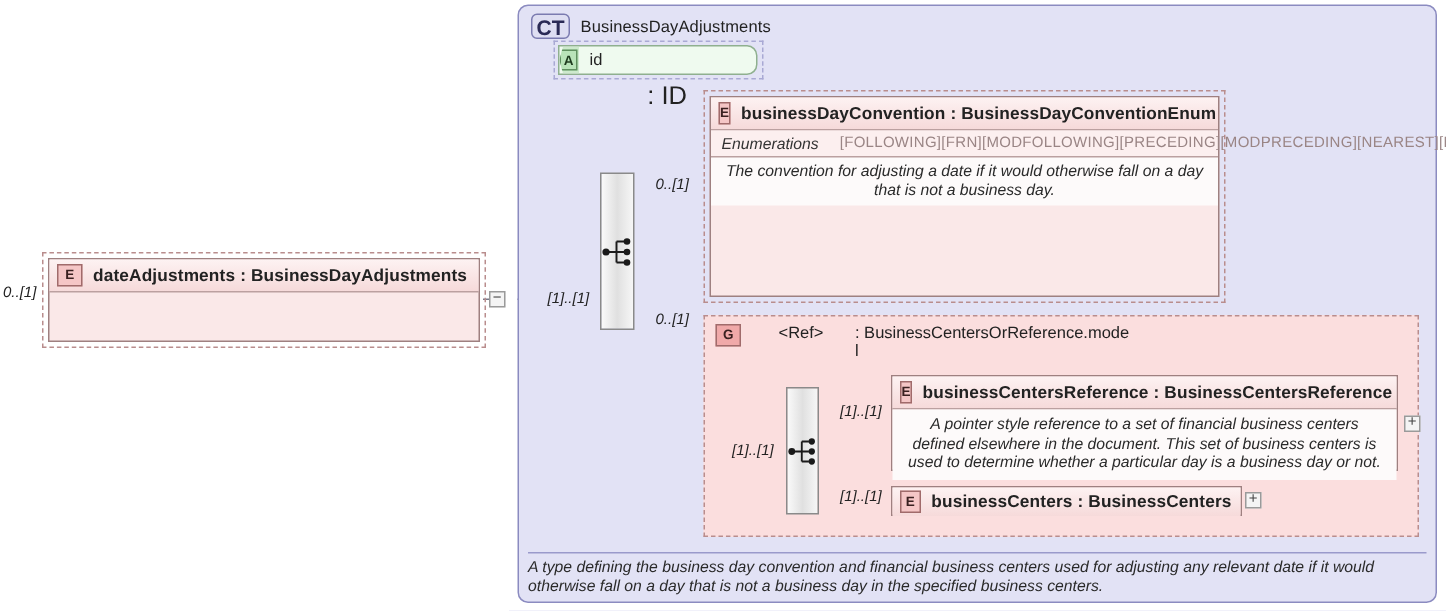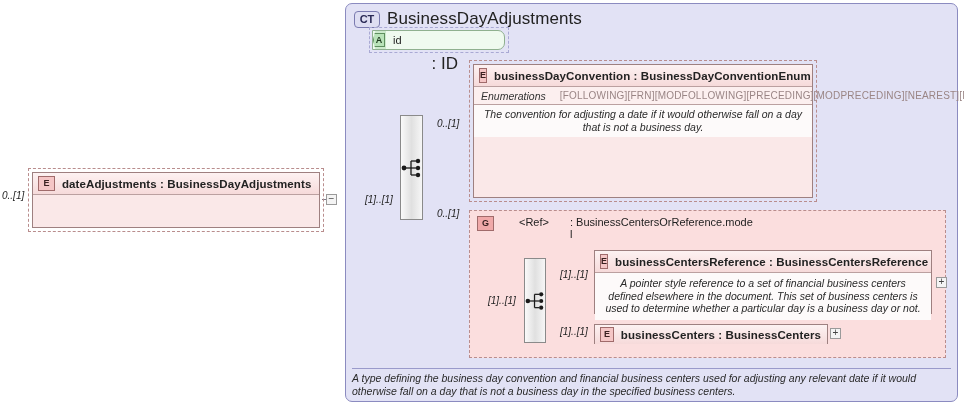--- a/index.html
+++ b/index.html
@@ -31,37 +31,37 @@
     box-sizing:border-box;
     width:17px;height:15px;
     display:flex;align-items:center;justify-content:center;
     font-size:9px;font-weight:bold;line-height:1;
   }
   .badge-E{background:#f5c6c6;border:1px solid #a06b6b;color:#3a2020;}
   .badge-G{background:#f0a9a9;border:1px solid #a06b6b;color:#3a2020;}
   .badge-A{background:#b9e3b9;border:1px solid #5f8f5f;color:#1e3a1e;}
   .badge-CT{
     width:24px;height:15px;border-radius:4px;background:#dedef2;
-    border:1px solid #7b7bb0;color:#2a2a55;font-size:11px;font-weight:bold;
+    border:1px solid #7b7bb0;color:#2a2a55;font-size:14px;font-weight:bold;
     display:flex;align-items:center;justify-content:center;
   }
 
   
   .ebox{background:#fae8e8;border:1px solid #9e8080;}
   .ebox .hdr{background:linear-gradient(to bottom,#fdf2f2,#f6dada);border-bottom:1px solid #bba0a0;}
   .ebox .body{background:#fdfafa;padding:4px 7px 5px 7px;text-align:center;}
   .desc{font-style:italic;font-size:10.5px;line-height:12.5px;color:#2a2a2a;}
 
   
   .ctbox{
     background:#e2e2f5;
     border:1px solid #8b8bc0;border-radius:7px;
   }
   .ctbox > .ct-hdr{display:flex;align-items:center;gap:7px;padding:5px 0 0 8px;}
-  .ctbox > .ct-hdr .title{font-size:17px;color:#222;font-weight:normal;letter-spacing:.1px;}
+  .ctbox > .ct-hdr .title{font-size:11px;color:#222;font-weight:normal;letter-spacing:.1px;}
   .ct-footer{
     position:absolute;left:6px;right:6px;bottom:4px;
     border-top:1px solid #9a9acb;
     padding-top:3px;
   }
 
   
   .attrbox{
     background:#effaef;border:1px solid #8fb08f;border-radius:0 7px 7px 0;
     display:flex;align-items:center;

